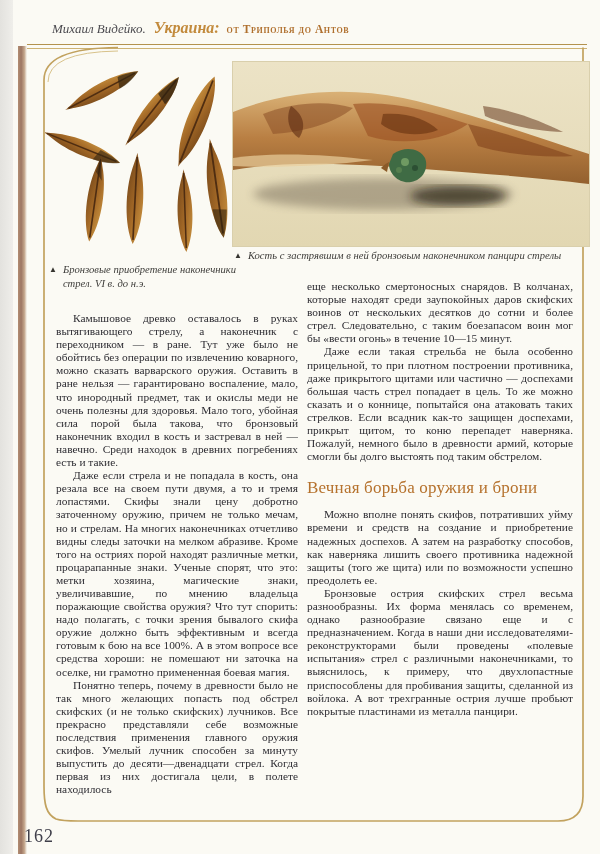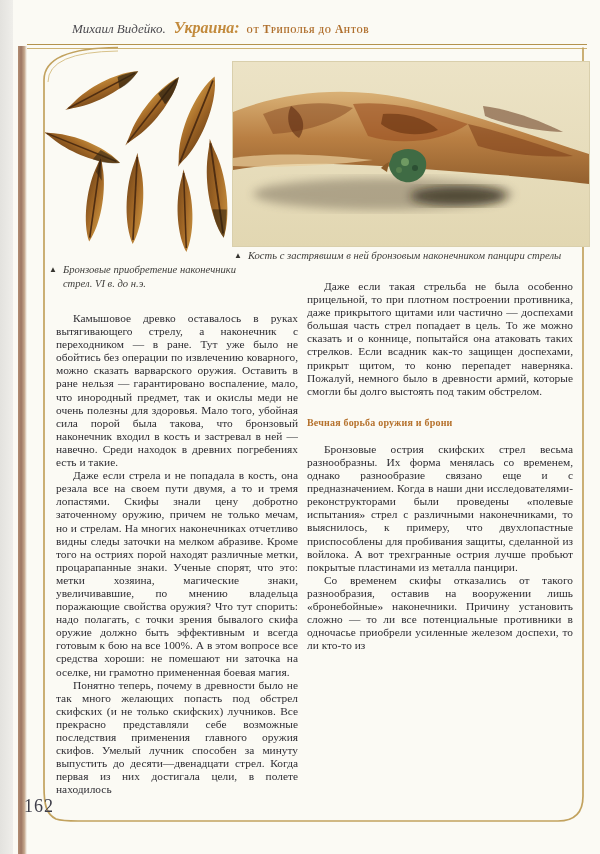--- a/index.html
+++ b/index.html
@@ -7,21 +7,21 @@
     position:relative;width:600px;height:854px;background:#fbfaf4;
     font-family:"Liberation Serif",serif;overflow:hidden;
   }
   
   .scan-edge-left{position:absolute;left:0;top:0;width:13px;height:854px;
     background:linear-gradient(to right,#e3e2de,#efeeea);}
   .page-fold{position:absolute;left:18px;top:46px;width:9px;height:808px;
     background:linear-gradient(to right,#9a6a48,#7d4a33 35%,#b08866 70%,rgba(251,250,244,0));
     opacity:.75;}
   
-  .header{position:absolute;left:72px;top:19px;white-space:nowrap;}
+  .header{position:absolute;left:52px;top:19px;white-space:nowrap;}
   .header .author{font-style:italic;color:#4c4b50;font-size:13px;}
   .header .title-script{font-style:italic;font-weight:bold;color:#c28a3c;font-size:16px;margin-left:4px;}
   .header .title-rest{color:#b0702e;font-size:11.5px;font-variant:small-caps;letter-spacing:.6px;margin-left:3px;font-weight:bold;}
   
   .top-rule{position:absolute;left:27px;top:44px;width:560px;height:3px;
     border-top:1.5px solid #b3924e;border-bottom:1px solid #cdb273;}
   .frame-svg{position:absolute;left:0;top:0;pointer-events:none;}
   
   .fig-arrowheads{position:absolute;left:45px;top:54px;width:192px;height:202px;}
   .fig-bone{position:absolute;left:233px;top:62px;width:356px;height:184px;
@@ -30,24 +30,24 @@
   .caption{position:absolute;font-style:italic;color:#3e3d3a;font-size:10.6px;line-height:13.5px;display:flex;}
   .caption .marker{font-style:normal;font-size:8px;color:#35342f;margin-right:6px;line-height:13px;}
   .caption-arrowheads{left:49px;top:263px;width:205px;}
   .caption-bone{left:234px;top:249px;width:352px;}
   
   .col{position:absolute;color:#2e2d33;}
   .col p{margin:0;font-size:11.4px;line-height:13.1px;text-align:justify;text-indent:17px;}
   .col p.no-indent{text-indent:0;}
   .col-left{left:56px;top:312px;width:242px;}
   .col-right{left:307px;top:280px;width:266px;}
-  .section-heading{color:#b5712c;font-weight:bold;font-size:10px;line-height:18px;
+  .section-heading{color:#b5712c;font-weight:normal;font-size:17px;line-height:18px;
     margin:16px 0 11px 0;letter-spacing:.2px;}
   
-  .page-number{position:absolute;left:24px;top:796px;font-size:18px;color:#3f3f4a;letter-spacing:1px;}
+  .page-number{position:absolute;left:24px;top:826px;font-size:18px;color:#3f3f4a;letter-spacing:1px;}
 </style>
 </head>
 <body>
 
 <div class="page">
 
   <div class="scan-edge-left"></div>
   <div class="page-fold"></div>
 
   <div class="header">
@@ -167,21 +167,22 @@
     <span>Бронзовые приобретение наконечники стрел. VI в. до н.э.</span>
   </div>
 
   <div class="col col-left">
     <p>Камышовое древко оставалось в руках вытягивающего стрелу, а наконечник с переходником — в ране. Тут уже было не обойтись без операции по извлечению коварного, можно сказать варварского оружия. Оставить в ране нельзя — гарантировано воспаление, мало, что инородный предмет, так и окислы меди не очень полезны для здоровья. Мало того, убойная сила порой была такова, что бронзовый наконечник входил в кость и застревал в ней — навечно. Среди находок в древних погребениях есть и такие.</p>
     <p>Даже если стрела и не попадала в кость, она резала все на своем пути двумя, а то и тремя лопастями. Скифы знали цену добротно заточенному оружию, причем не только мечам, но и стрелам. На многих наконечниках отчетливо видны следы заточки на мелком абразиве. Кроме того на остриях порой находят различные метки, процарапанные знаки. Ученые спорят, что это: метки хозяина, магические знаки, увеличивавшие, по мнению владельца поражающие свойства оружия? Что тут спорить: надо полагать, с точки зрения бывалого скифа оружие должно быть эффективным и всегда готовым к бою на все 100%. А в этом вопросе все средства хороши: не помешают ни заточка на оселке, ни грамотно примененная боевая магия.</p>
     <p>Понятно теперь, почему в древности было не так много желающих попасть под обстрел скифских (и не только скифских) лучников. Все прекрасно представляли себе возможные последствия применения главного оружия скифов. Умелый лучник способен за минуту выпустить до десяти—двенадцати стрел. Когда первая из них достигала цели, в полете находилось</p>
   </div>
 
   <div class="col col-right">
+    <p class="no-indent">еще несколько смертоносных снарядов. В колчанах, которые находят среди заупокойных даров скифских воинов от нескольких десятков до сотни и более стрел. Следовательно, с таким боезапасом воин мог бы «вести огонь» в течение 10—15 минут.</p>
     <p>Даже если такая стрельба не была особенно прицельной, то при плотном построении противника, даже прикрытого щитами или частично — доспехами большая часть стрел попадает в цель. То же можно сказать и о коннице, попытайся она атаковать таких стрелков. Если всадник как-то защищен доспехами, прикрыт щитом, то коню перепадет наверняка. Пожалуй, немного было в древности армий, которые смогли бы долго выстоять под таким обстрелом.</p>
     <div class="section-heading">Вечная борьба оружия и брони</div>
+    <p>Можно вполне понять скифов, потративших уйму времени и средств на создание и приобретение надежных доспехов. А затем на разработку способов, как наверняка лишить своего противника надежной защиты (того же щита) или по возможности успешно преодолеть ее.</p>
     <p>Бронзовые острия скифских стрел весьма разнообразны. Их форма менялась со временем, однако разнообразие связано еще и с предназначением. Когда в наши дни исследователями-реконструкторами были проведены «полевые испытания» стрел с различными наконечниками, то выяснилось, к примеру, что двухлопастные приспособлены для пробивания защиты, сделанной из войлока. А вот трехгранные острия лучше пробьют покрытые пластинами из металла панцири.</p>
-    <p>Со временем скифы отказались от такого разнообразия, оставив на вооружении лишь «бронебойные» наконечники. Причину установить сложно — то ли все потенциальные противники в одночасье приобрели усиленные железом доспехи, то ли кто-то из</p>
   </div>
 
   <div class="page-number">162</div>
 
 </div>
 
 </body></html>

